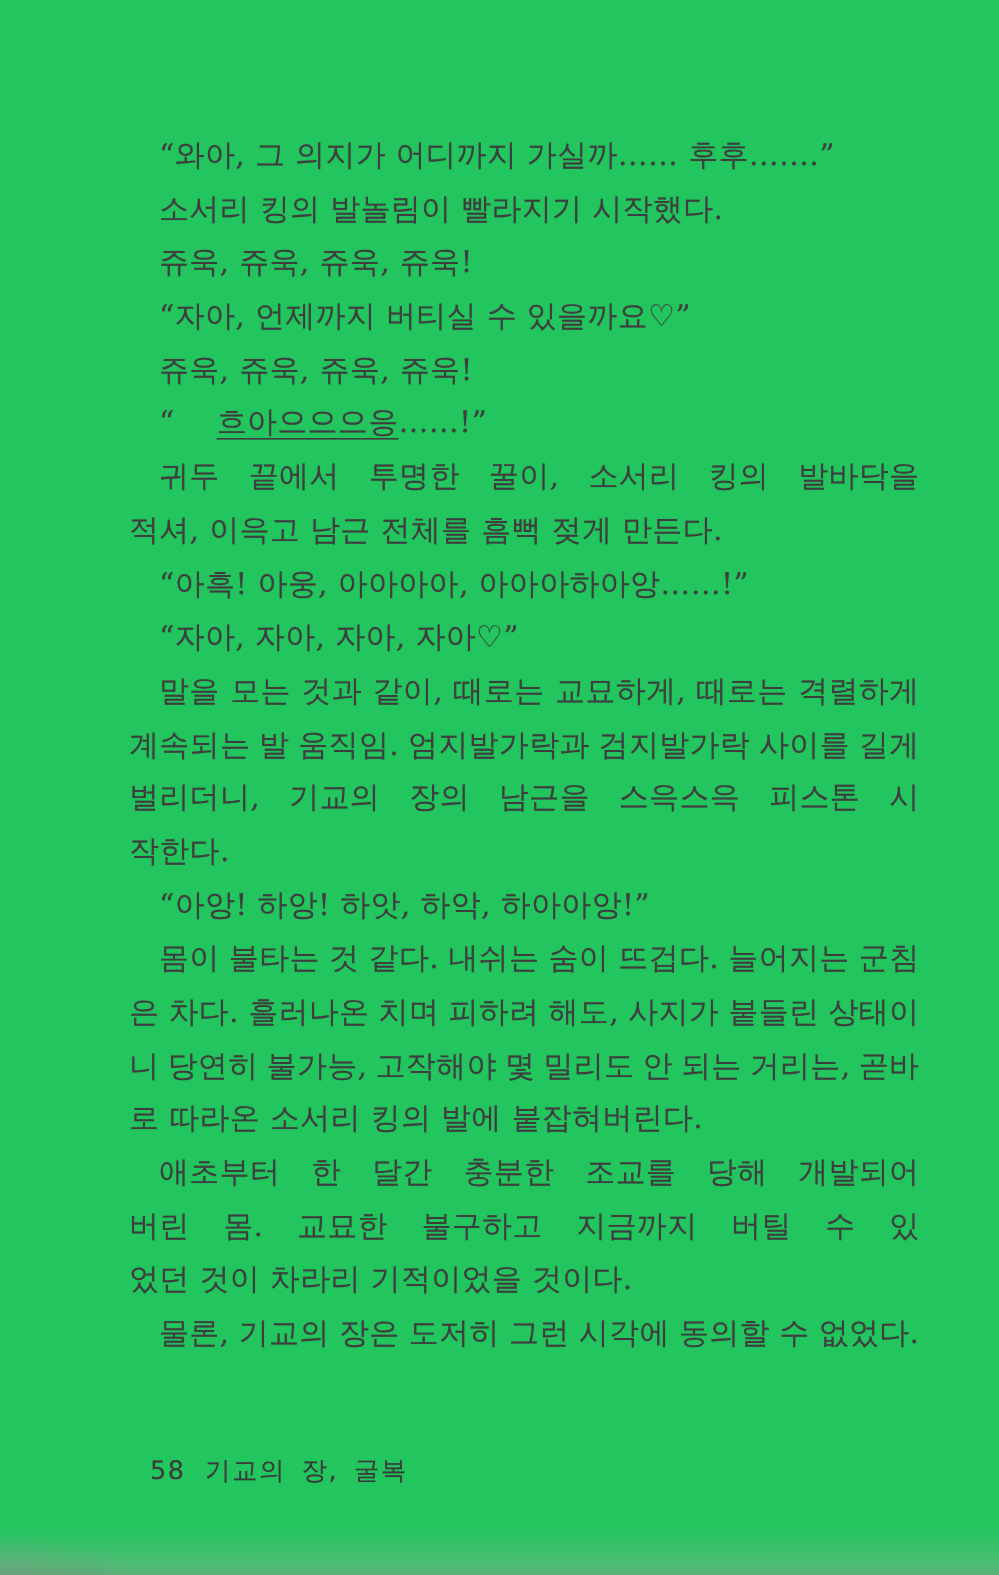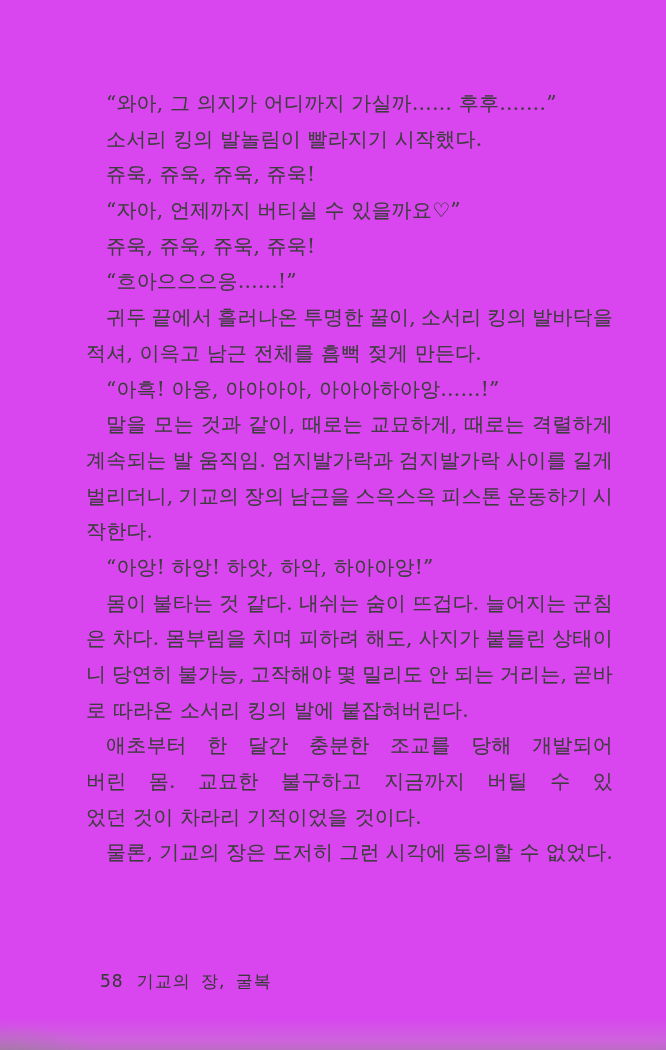--- a/index.html
+++ b/index.html
@@ -2,21 +2,21 @@
 <html lang="ko"><head>
 <meta charset="utf-8">
 <style>
   html, body { margin: 0; padding: 0; background: #e9e9e7; }
 
   .page {
     position: relative;
     width: 666px;
     height: 1050px;
     margin: 0 auto;
-    background: #d946ef;
+    background: #22c55e;
     overflow: hidden;
     font-family: "DejaVu Serif", "Liberation Serif", serif;
     color: #3e3e3e;
   }
 
   .text-block {
     position: absolute;
     left: 86px;
     top: 86px;
     width: 527px;
@@ -34,22 +34,24 @@
 
   .line.indent { padding-left: 20px; }
 
   .line.justify {
     display: flex;
     justify-content: space-between;
   }
   .line.justify span { flex: 0 0 auto; }
 
   .line .ul {
+    text-decoration: underline;
     text-decoration-thickness: 1.2px;
     text-underline-offset: 4px;
+    margin-left: 28px;
   }
 
   .footer {
     position: absolute;
     left: 88px;
     top: 969px;
     font-family: "DejaVu Sans", "Liberation Sans", sans-serif;
     font-size: 17px;
     line-height: 24px;
     letter-spacing: 1px;
@@ -77,29 +79,29 @@
   <div class="text-block">
       <div class="line indent">“와아, 그 의지가 어디까지 가실까…… 후후…….”</div>
       <div class="line indent">소서리 킹의 발놀림이 빨라지기 시작했다.</div>
       <div class="line indent">쥬욱, 쥬욱, 쥬욱, 쥬욱!</div>
       <div class="line indent">“자아, 언제까지 버티실 수 있을까요♡”</div>
       <div class="line indent">쥬욱, 쥬욱, 쥬욱, 쥬욱!</div>
       <div class="line indent"><span>“</span><span class="ul">흐아으으으응</span><span>……!”</span></div>
       <div class="line indent justify">
         <span>귀두</span>
         <span>끝에서</span>
-        <span>흘러나온</span>
         <span>투명한</span>
         <span>꿀이,</span>
         <span>소서리</span>
         <span>킹의</span>
         <span>발바닥을</span>
       </div>
       <div class="line">적셔, 이윽고 남근 전체를 흠뻑 젖게 만든다.</div>
       <div class="line indent">“아흑! 아웅, 아아아아, 아아아하아앙……!”</div>
+      <div class="line indent">“자아, 자아, 자아, 자아♡”</div>
       <div class="line indent justify">
         <span>말을</span>
         <span>모는</span>
         <span>것과</span>
         <span>같이,</span>
         <span>때로는</span>
         <span>교묘하게,</span>
         <span>때로는</span>
         <span>격렬하게</span>
       </div>
@@ -112,40 +114,39 @@
         <span>사이를</span>
         <span>길게</span>
       </div>
       <div class="line justify">
         <span>벌리더니,</span>
         <span>기교의</span>
         <span>장의</span>
         <span>남근을</span>
         <span>스윽스윽</span>
         <span>피스톤</span>
-        <span>운동하기</span>
         <span>시</span>
       </div>
       <div class="line">작한다.</div>
       <div class="line indent">“아앙! 하앙! 하앗, 하악, 하아아앙!”</div>
       <div class="line indent justify">
         <span>몸이</span>
         <span>불타는</span>
         <span>것</span>
         <span>같다.</span>
         <span>내쉬는</span>
         <span>숨이</span>
         <span>뜨겁다.</span>
         <span>늘어지는</span>
         <span>군침</span>
       </div>
       <div class="line justify">
         <span>은</span>
         <span>차다.</span>
-        <span>몸부림을</span>
+        <span>흘러나온</span>
         <span>치며</span>
         <span>피하려</span>
         <span>해도,</span>
         <span>사지가</span>
         <span>붙들린</span>
         <span>상태이</span>
       </div>
       <div class="line justify">
         <span>니</span>
         <span>당연히</span>

